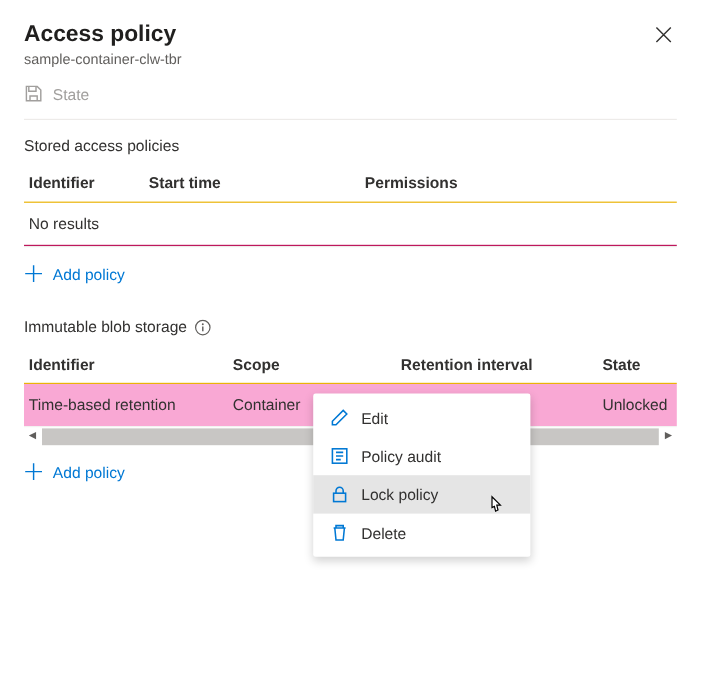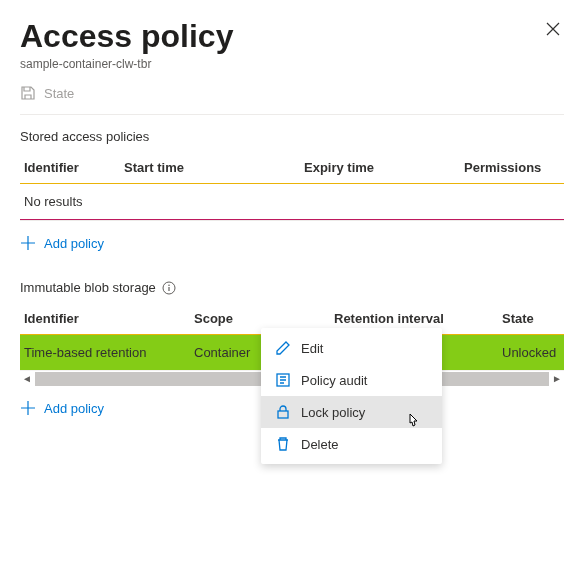--- a/index.html
+++ b/index.html
@@ -7,21 +7,21 @@
     font-family: "Segoe UI", -apple-system, sans-serif;
     font-size: 13px;
     color: #323130;
     background: #fff;
     width: 584px;
     height: 573px;
     overflow: hidden;
   }
   .panel { padding: 18px 20px 0 20px; }
   .header-row { display: flex; justify-content: space-between; align-items: flex-start; }
-  .title { font-size: 32px; font-weight: 600; color: #201f1e; }
+  .title { font-size: 19px; font-weight: 600; color: #201f1e; }
   .subtitle { font-size: 12px; color: #605e5c; margin-top: 2px; }
   .close { padding: 4px; cursor: pointer; }
   .close svg { width: 14px; height: 14px; }
   .toolbar { margin-top: 14px; padding-bottom: 10px; border-bottom: 1px solid #edebe9; }
   .save-btn {
     display: inline-flex; align-items: center; gap: 8px;
     color: #a19f9d; font-size: 13px; cursor: not-allowed;
   }
   .save-btn svg { width: 16px; height: 16px; }
   .section-label { font-size: 13px; color: #323130; margin-top: 14px; display:flex; align-items:center; gap:6px;}
@@ -37,21 +37,21 @@
   .add-link {
     display: inline-flex; align-items: center; gap: 8px;
     color: #0078d4; font-size: 13px; margin-top: 14px; cursor: pointer;
   }
   .add-link svg { width: 16px; height: 16px; }
   .ib-section { margin-top: 26px; }
   .ib-col-id { width: 170px; }
   .ib-col-scope { width: 140px; }
   .ib-col-ret { width: 168px; }
   .ib-col-state { flex: 1; }
-  .ib-row-hi { background: #84cc16; }
+  .ib-row-hi { background: #f9a8d4; }
   .scroll-strip {
     height: 16px; display:flex; align-items:center; background:#fff;
     border-top:1px solid #f3f2f1;
   }
   .scroll-arrow { width:14px; display:flex; justify-content:center; color:#605e5c; font-size:10px;}
   .scroll-track { flex:1; height:14px; background:#c8c6c4; margin:0 1px; }
   
   .ctx {
     position: absolute;
     left: 261px; top: 328px;
@@ -101,21 +101,20 @@
       <span>State</span>
     </div>
   </div>
 
   
   <div class="section-label">Stored access policies</div>
   <div class="table">
     <div class="thead">
       <div class="sa-col-id">Identifier</div>
       <div class="sa-col-start">Start time</div>
-      <div class="sa-col-exp">Expiry time</div>
       <div class="sa-col-perm">Permissions</div>
     </div>
     <div class="no-results">No results</div>
   </div>
   <div class="add-link">
     <svg viewBox="0 0 16 16">
         <path d="M8 1v14 M1 8h14" stroke="#0078d4" stroke-width="1.2"></path>
       </svg>
     <span>Add policy</span>
   </div>

